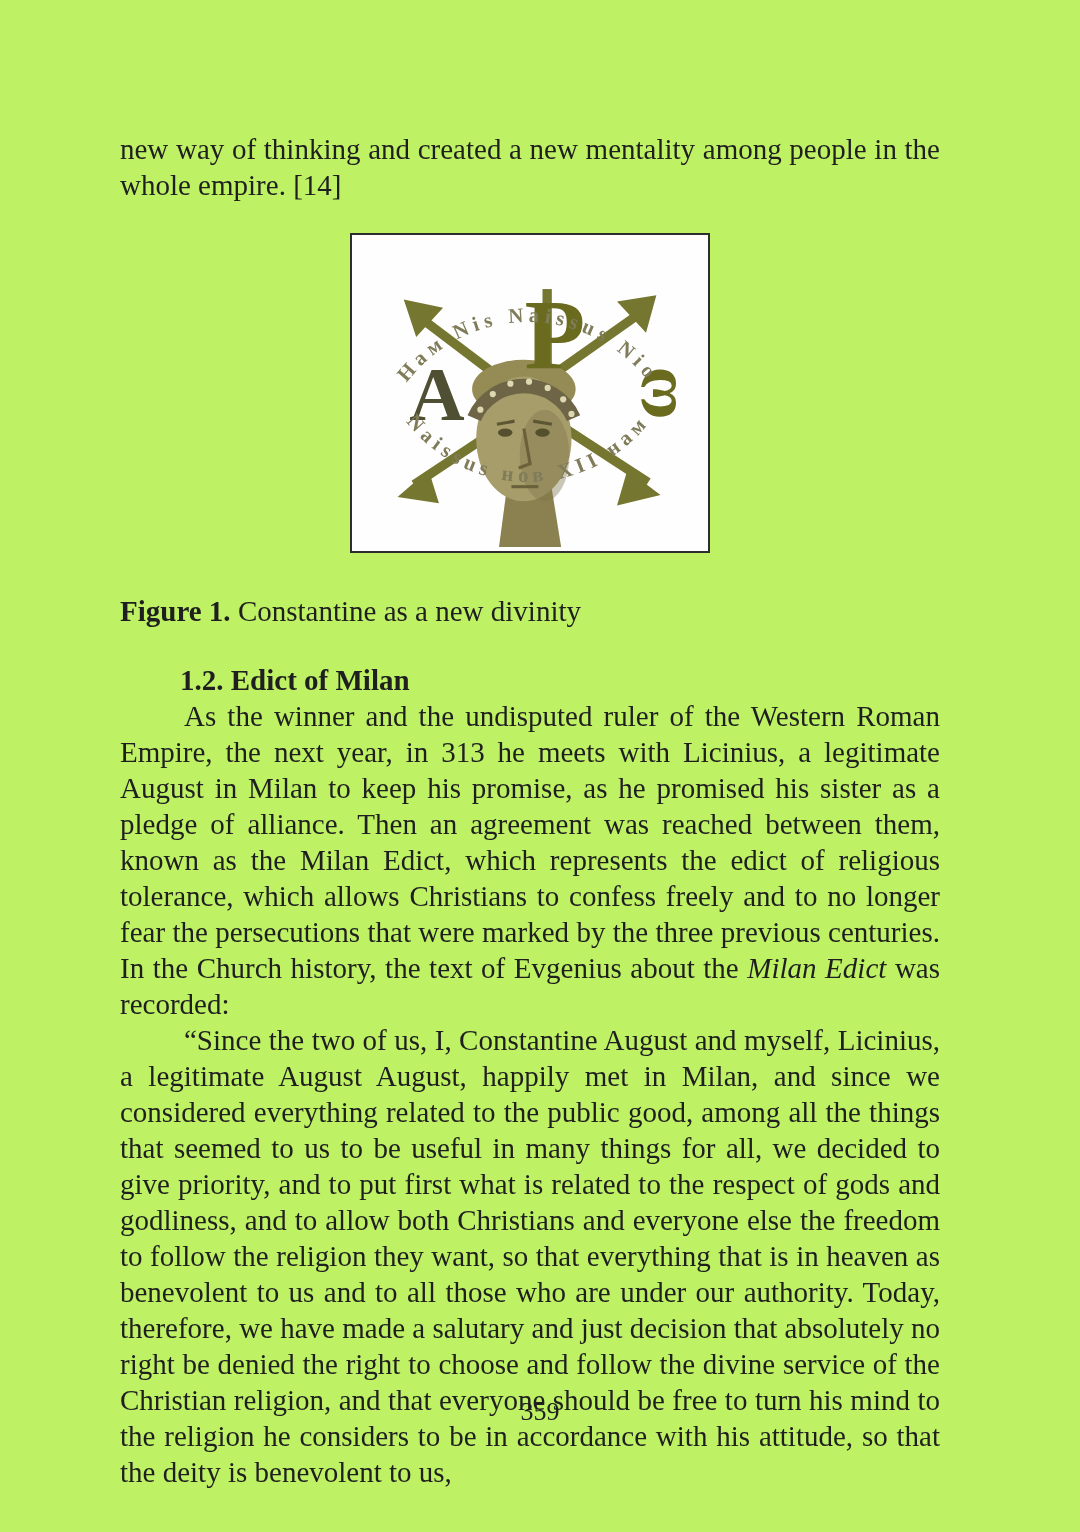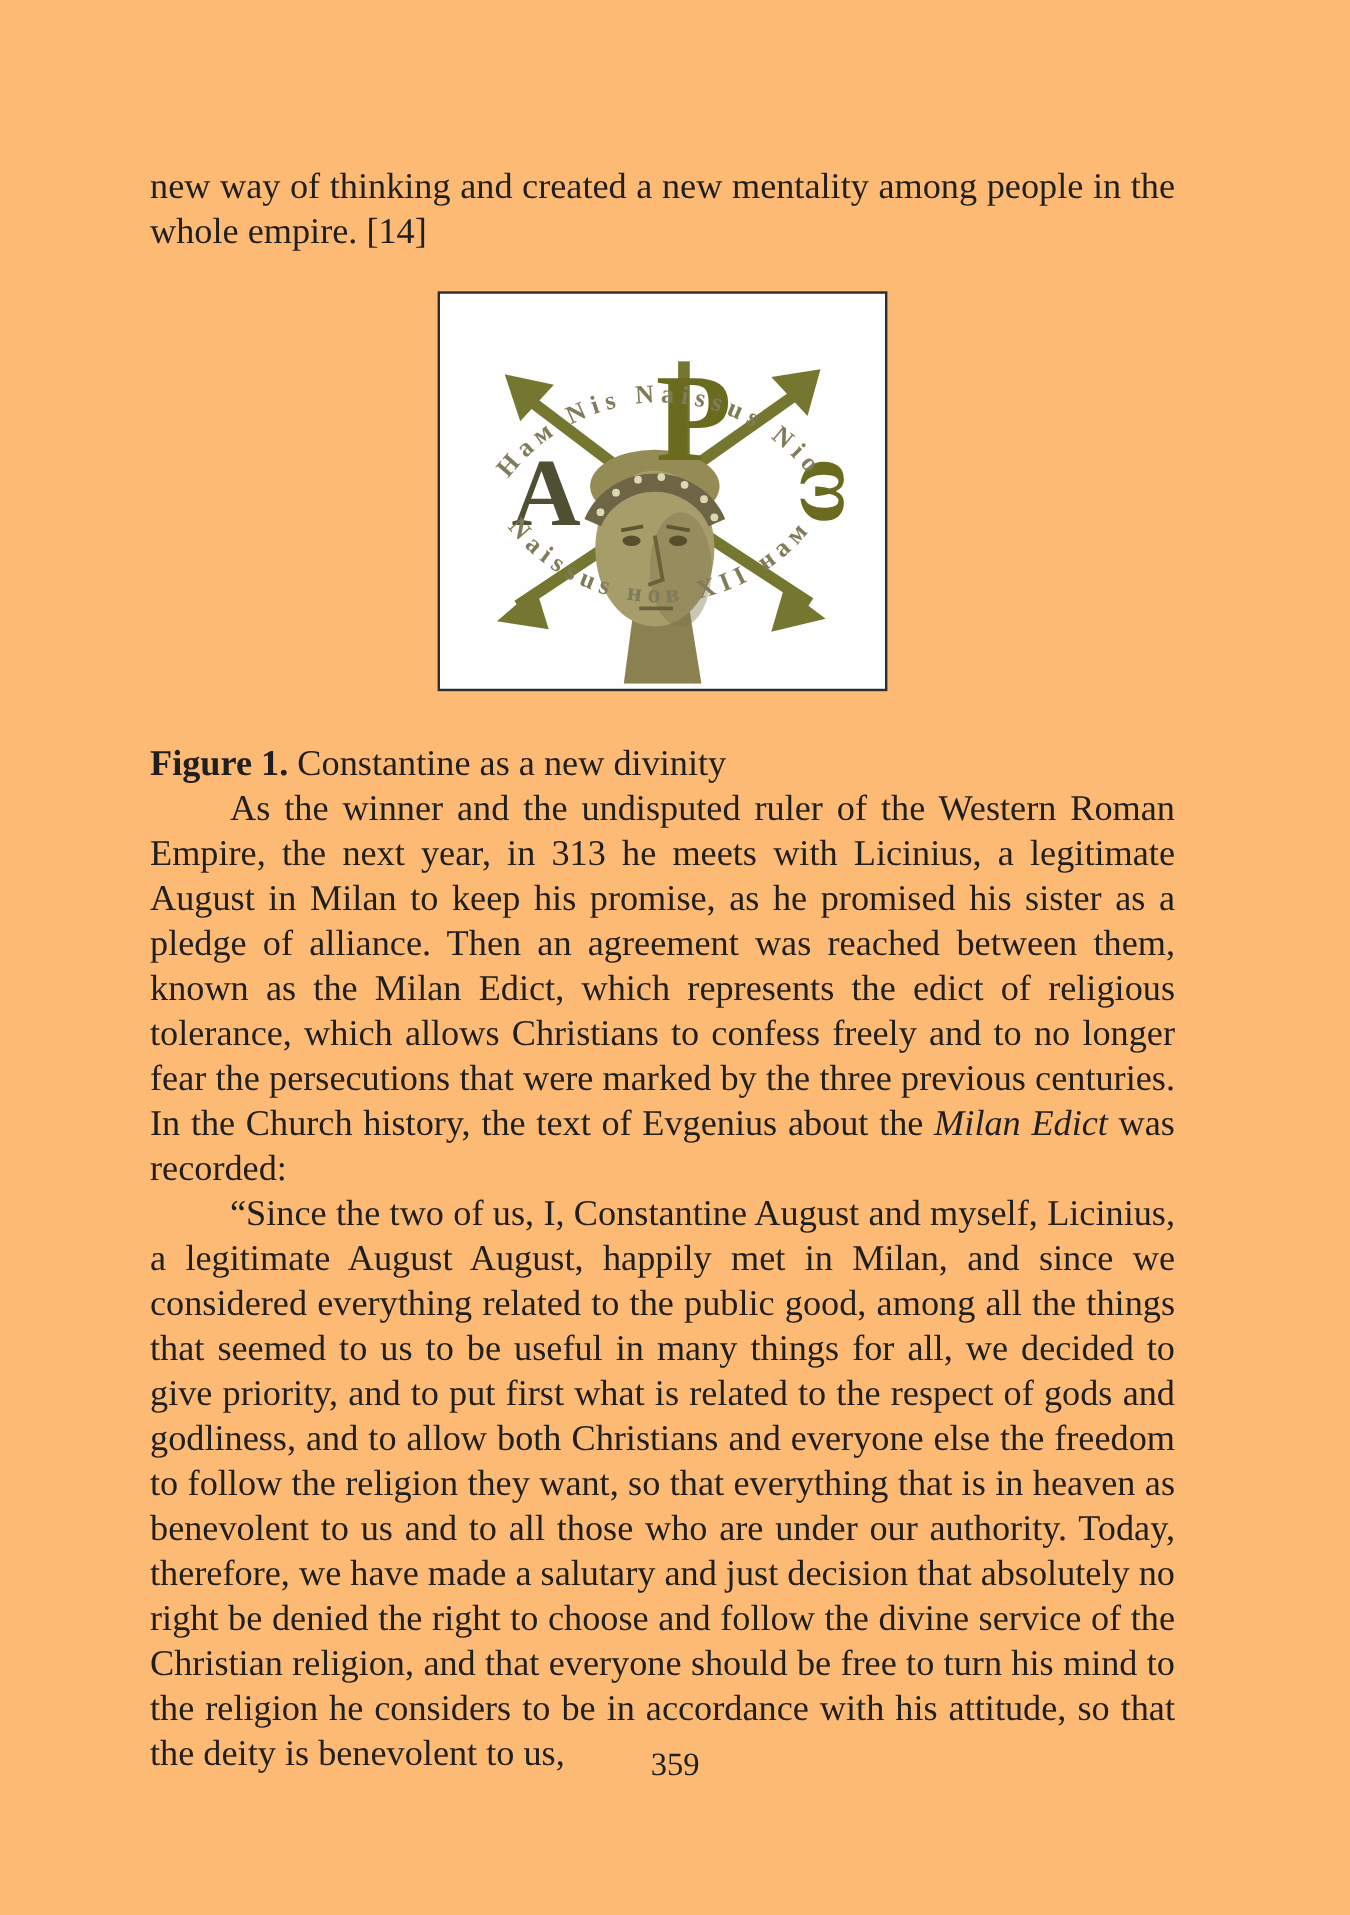--- a/index.html
+++ b/index.html
@@ -1,19 +1,19 @@
 <!DOCTYPE html>
 <html><head>
 <meta charset="utf-8">
 <style>
   html,body{margin:0;padding:0;background:#ffffff;}
   .page{
     position:relative;
     width:1080px;height:1532px;
-    background:#fdba74;
+    background:#bef264;
     font-family:"Liberation Serif","DejaVu Serif",serif;
     color:#1f1f1f;
     overflow:hidden;
   }
   .column{
     position:absolute;
     left:120px;top:131px;
     width:820px;
     font-size:29px;
     line-height:36px;
@@ -116,20 +116,21 @@
           <textPath href="#arcTop" startOffset="50%" text-anchor="middle">Нам Nis Naissus Nio</textPath>
         </text>
         <text class="legend-text" font-size="20" fill="#807c5a">
           <textPath href="#arcBottom" startOffset="50%" text-anchor="middle">Naissus нов XII нам</textPath>
         </text>
       </svg>
     </div>
 
     <p class="caption"><span class="bold">Figure 1.</span> <span>Constantine as a new divinity</span></p>
 
+    <h2 class="heading">1.2. Edict of Milan</h2>
 
     <p class="para"><span>As the winner and the undisputed ruler of the Western Roman Empire, the next year, in 313 he meets with Licinius, a legitimate August in Milan to keep his promise, as he promised his sister as a pledge of alliance. Then an agreement was reached between them, known as the Milan Edict, which represents the edict of religious tolerance, which allows Christians to confess freely and to no longer fear the persecutions that were marked by the three previous centuries. In the Church history, the text of Evgenius about the </span><i>Milan Edict</i><span> was recorded:</span></p>
 
     <p class="para">“Since the two of us, I, Constantine August and myself, Licinius, a legitimate August August, happily met in Milan, and since we considered everything related to the public good, among all the things that seemed to us to be useful in many things for all, we decided to give priority, and to put first what is related to the respect of gods and godliness, and to allow both Christians and everyone else the freedom to follow the religion they want, so that everything that is in heaven as benevolent to us and to all those who are under our authority. Today, therefore, we have made a salutary and just decision that absolutely no right be denied the right to choose and follow the divine service of the Christian religion, and that everyone should be free to turn his mind to the religion he considers to be in accordance with his attitude, so that the deity is benevolent to us,</p>
   </div>
 
   <div class="page-number">359</div>
 </div>
 
 </body></html>

